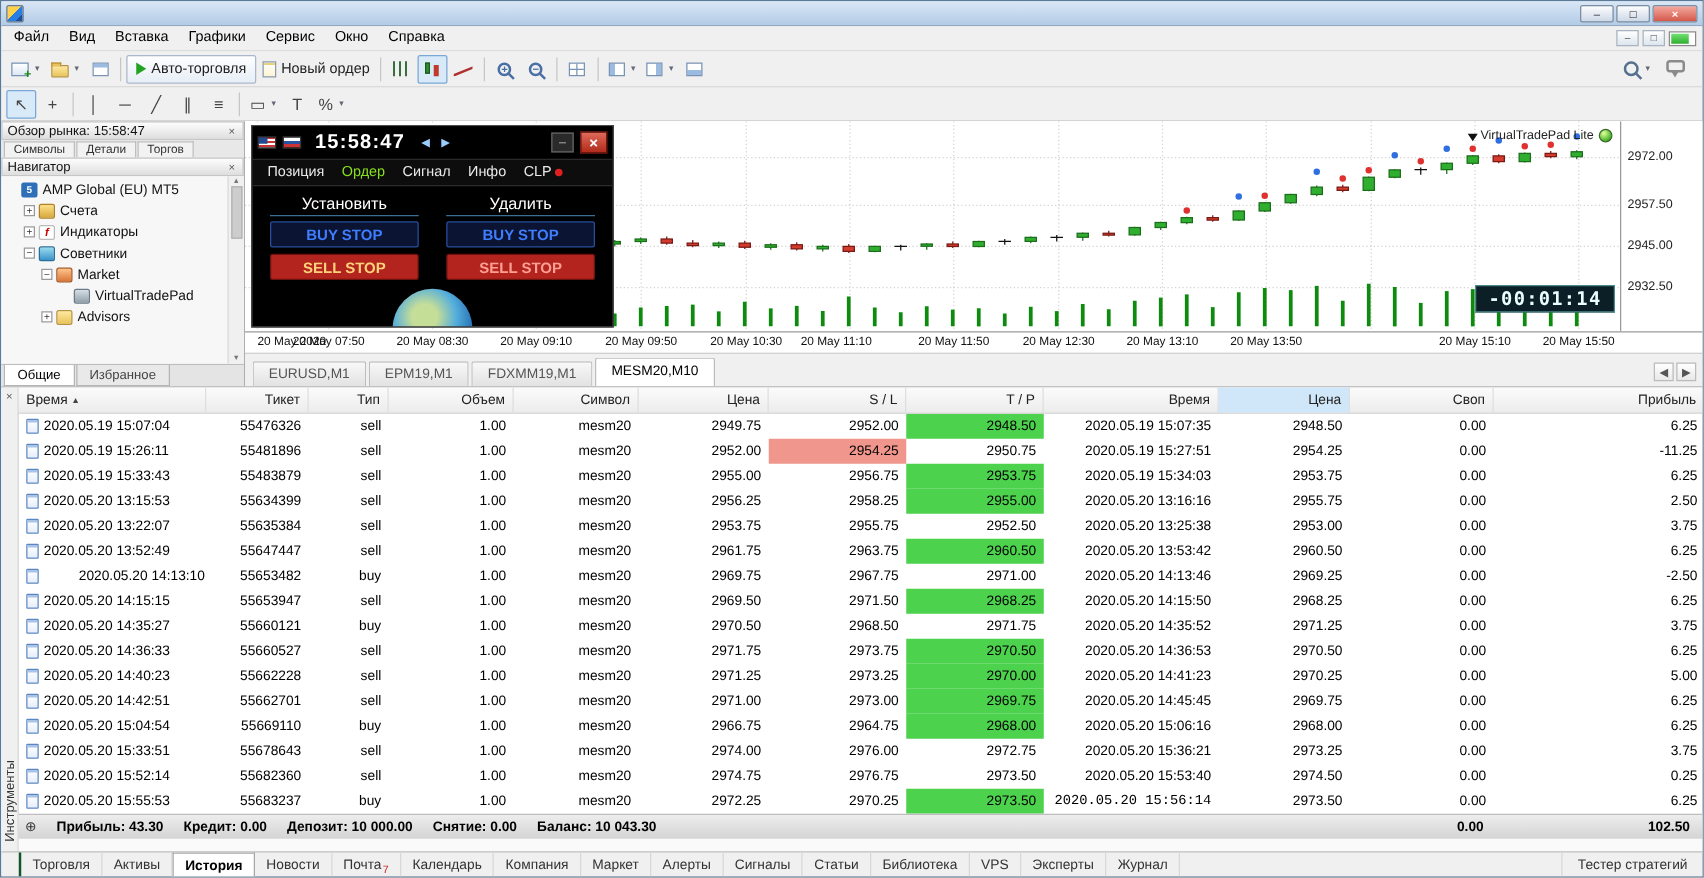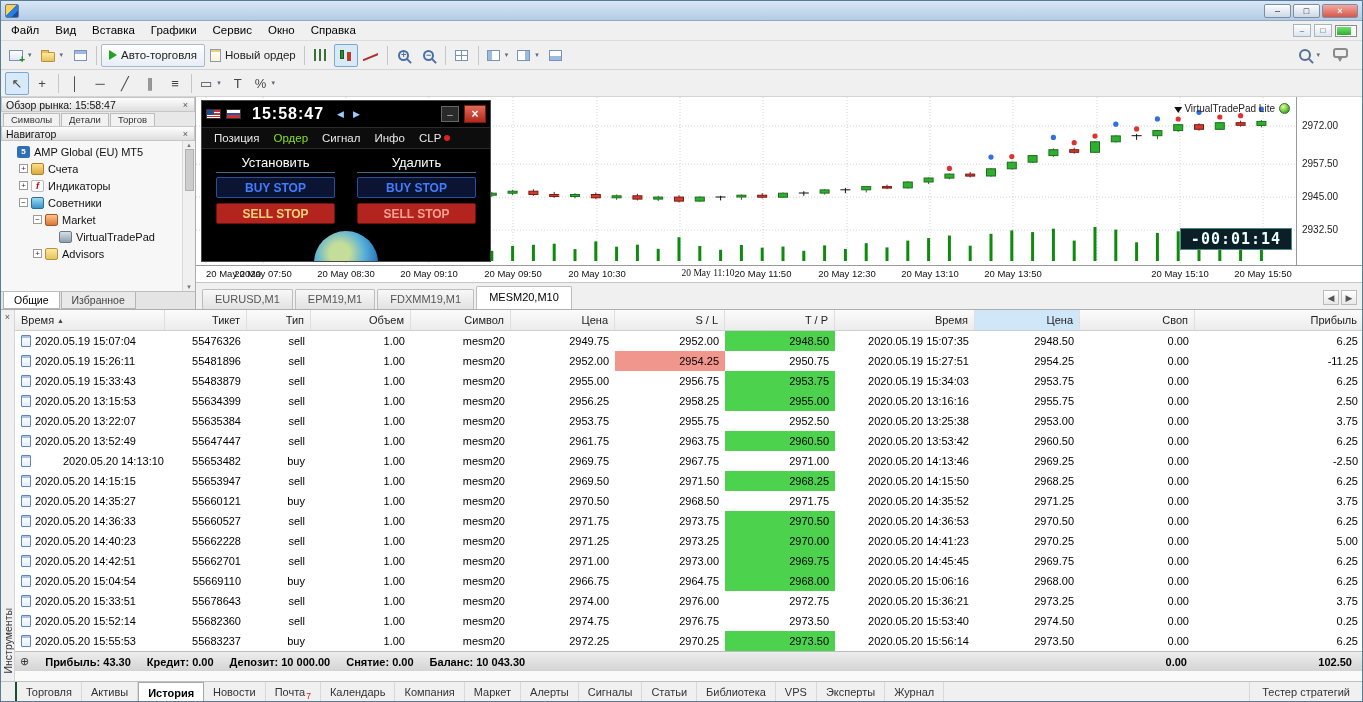--- a/index.html
+++ b/index.html
@@ -612,21 +612,21 @@
           <div class="vtp-globe"></div>
         </div>
       </div>
       <div id="time-axis" class="time-axis">
           <div class="time-label first" style="left: 10px;">20 May 2020</div>
           <div class="time-label" style="left: 67px;">20 May 07:50</div>
           <div class="time-label" style="left: 150px;">20 May 08:30</div>
           <div class="time-label" style="left: 233px;">20 May 09:10</div>
           <div class="time-label" style="left: 317px;">20 May 09:50</div>
           <div class="time-label" style="left: 401px;">20 May 10:30</div>
-          <div class="time-label" style="left: 512px; font-family: Liberation Serif, serif;">20 May 11:10</div>
+          <div class="time-label" style="left: 473px;">20 May 11:10</div>
           <div class="time-label" style="left: 567px;">20 May 11:50</div>
           <div class="time-label" style="left: 651px;">20 May 12:30</div>
           <div class="time-label" style="left: 734px;">20 May 13:10</div>
           <div class="time-label" style="left: 817px;">20 May 13:50</div>
           <div class="time-label" style="left: 901px; margin-top: 16px;">20 May 14:30</div>
           <div class="time-label" style="left: 984px;">20 May 15:10</div>
           <div class="time-label" style="left: 1067px;">20 May 15:50</div>
         </div>
       <div id="chart-tabs" class="chart-tabs">
           <div class="chart-tab">EURUSD,M1</div>
@@ -1291,21 +1291,21 @@
             </div>
             <div class="cell" style="width: 104px; flex: 0 0 auto;">
               <span>2972.25</span>
             </div>
             <div class="cell" style="width: 110px; flex: 0 0 auto;">
               <span>2970.25</span>
             </div>
             <div class="cell hl-green" style="width: 110px; flex: 0 0 auto;">
               <span>2973.50</span>
             </div>
-            <div class="cell" style="width: 140px; flex: 0 0 auto;">
+            <div class="cell" style="width: 140px; flex: 0 0 auto; font-family: Liberation Mono, monospace;">
               <span>2020.05.20 15:56:14</span>
             </div>
             <div class="cell" style="width: 105px; flex: 0 0 auto;">
               <span>2973.50</span>
             </div>
             <div class="cell" style="width: 115px; flex: 0 0 auto;">
               <span>0.00</span>
             </div>
             <div class="cell" style="width: 169px; flex: 0 0 auto;">
               <span>6.25</span>

